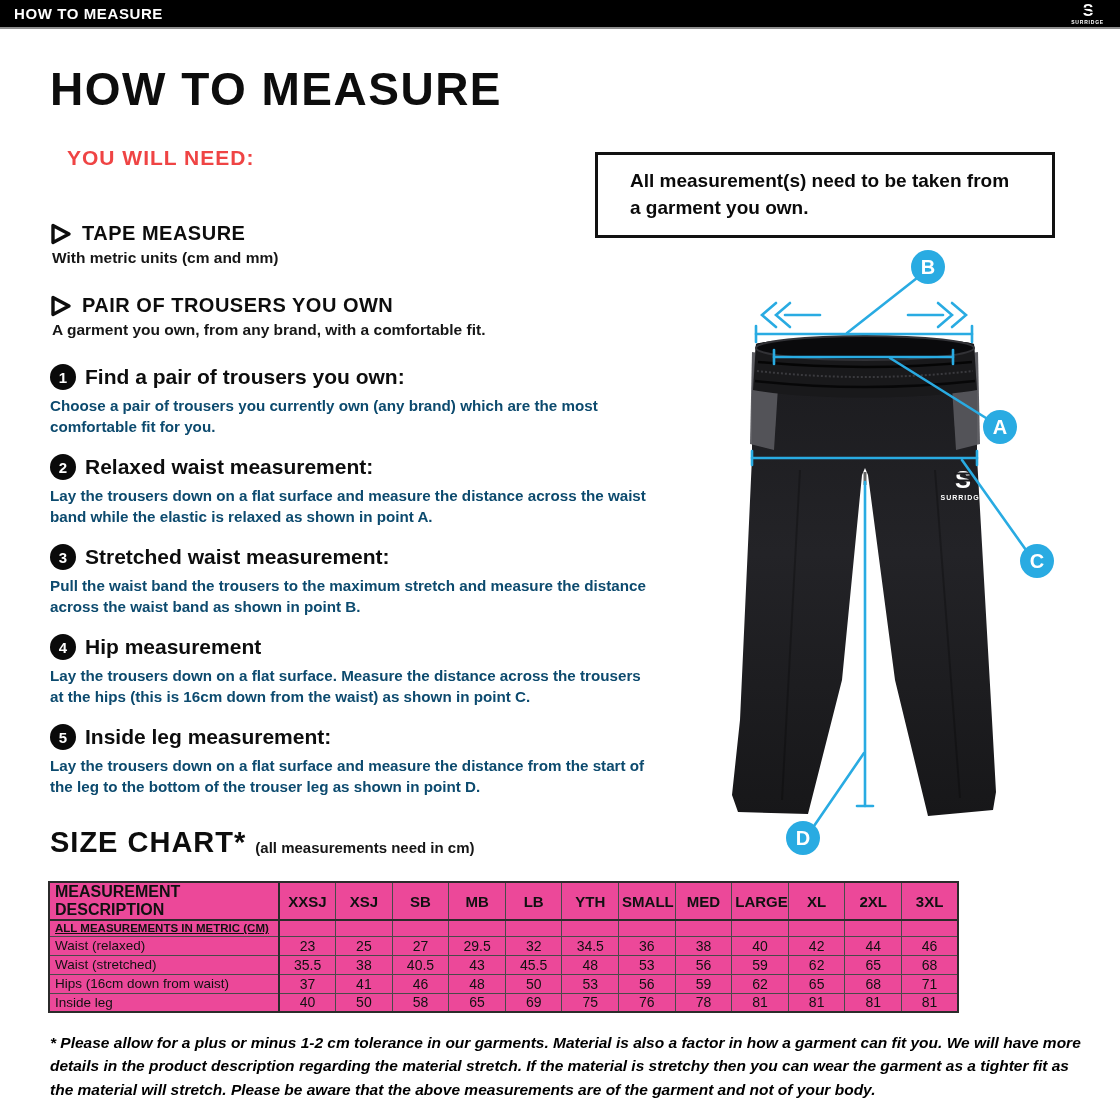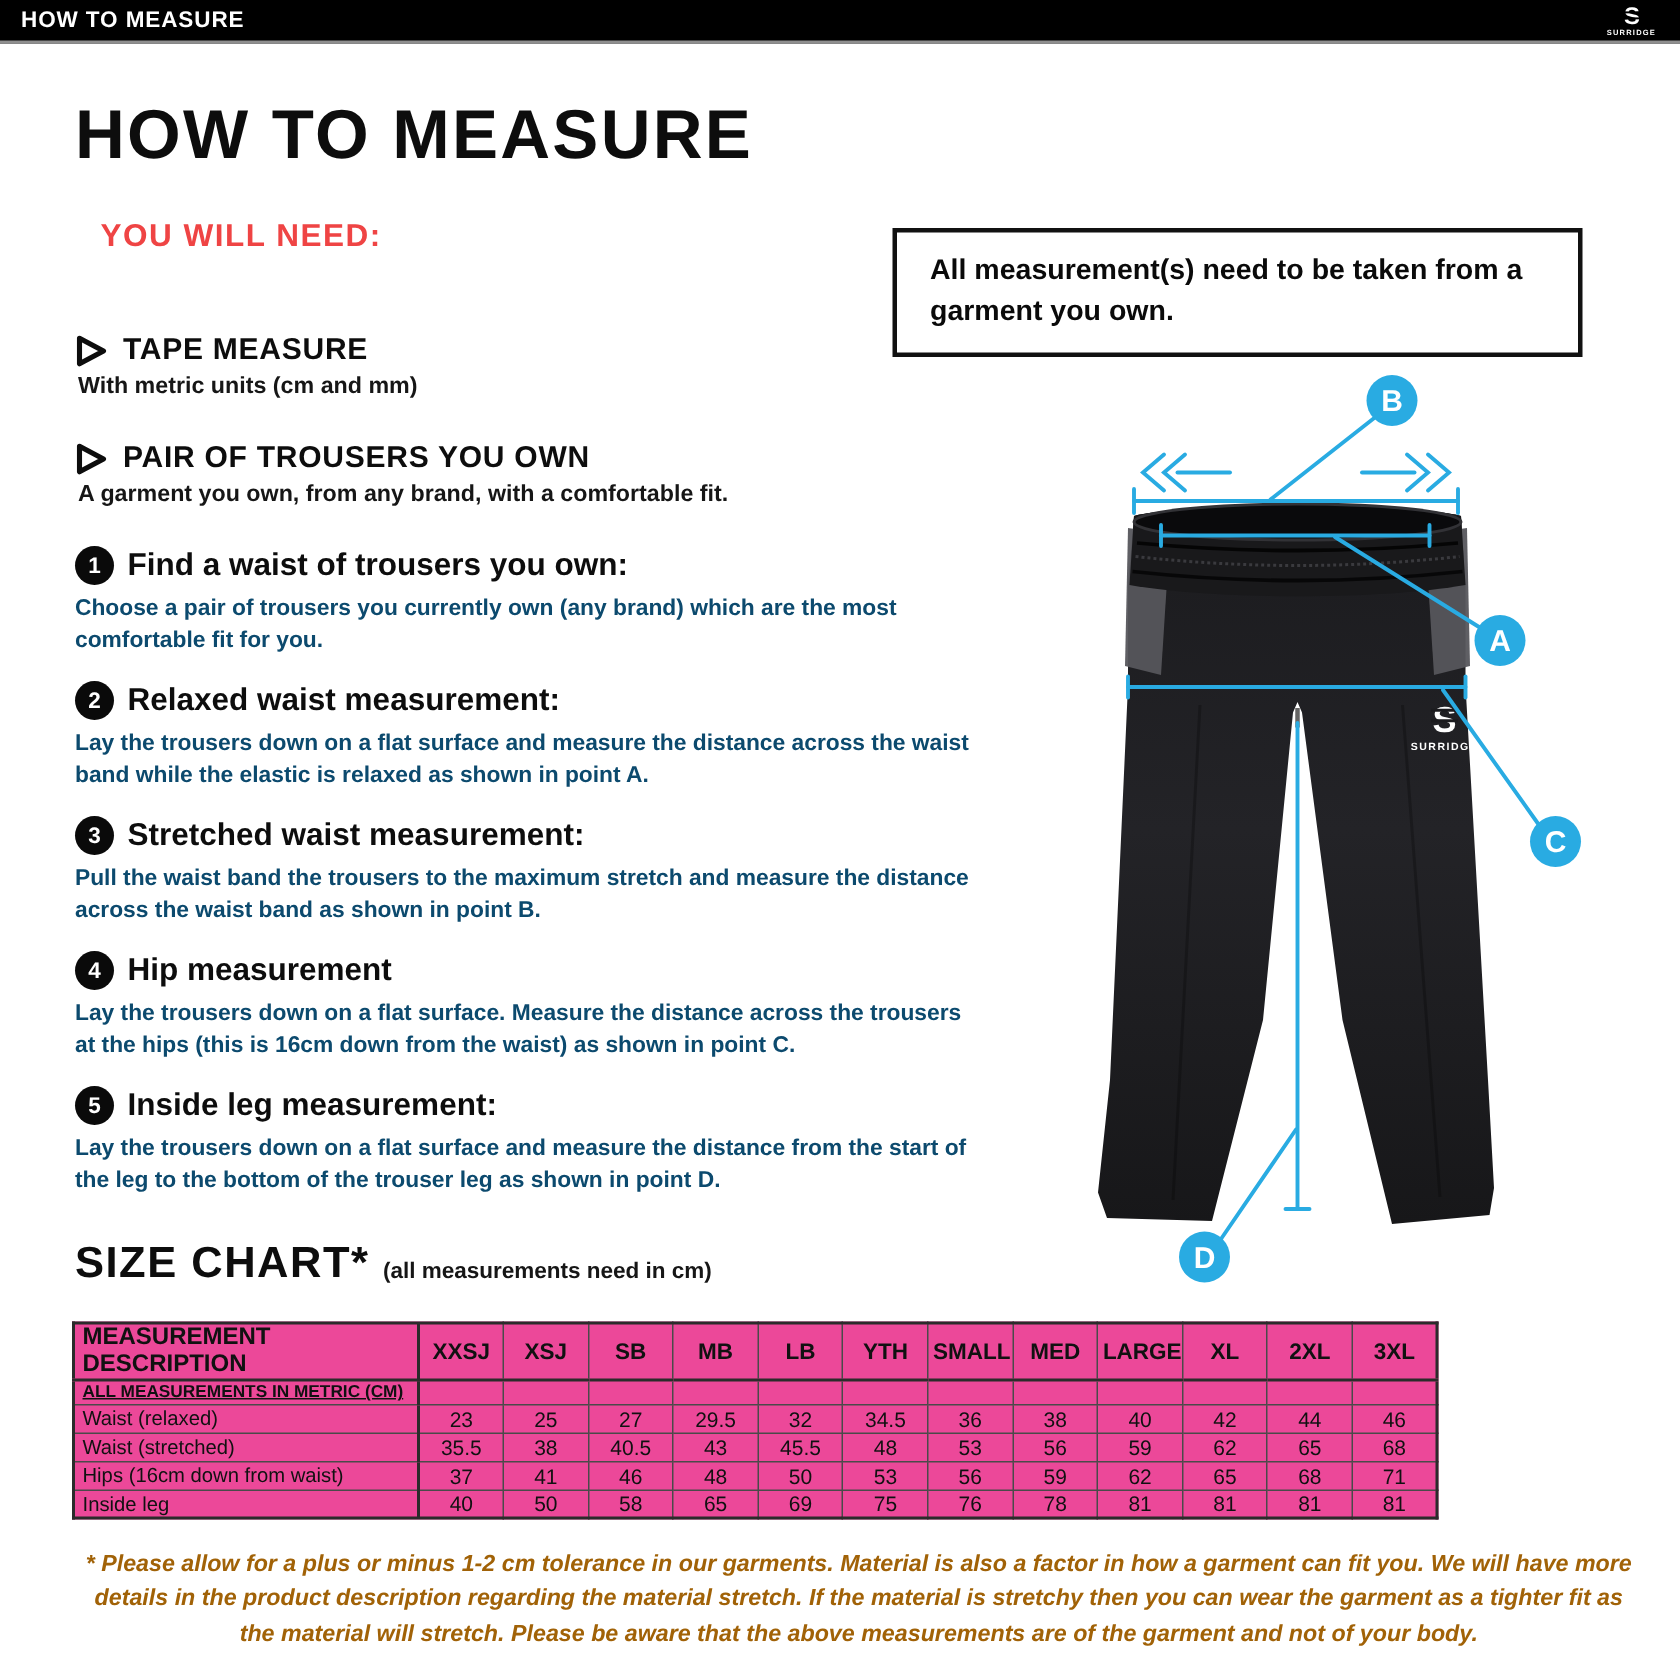--- a/index.html
+++ b/index.html
@@ -33,21 +33,21 @@
   .step-num{
     width:26px;height:26px;border-radius:50%;background:#0a0a0a;color:#fff;
     font-size:15px;font-weight:bold;display:flex;align-items:center;justify-content:center;flex:0 0 26px;
   }
   .step-title{font-size:21px;font-weight:bold;color:#0d0d0d;}
   .step-desc{font-size:15.2px;font-weight:bold;color:#0c4a6e;line-height:1.36;margin-top:6px;}
 
   
   .callout{
     position:absolute;left:595px;top:152px;width:460px;box-sizing:border-box;
-    border:3px solid #111;padding:13px 22px;background:#fff;
+    border:3px solid #111;padding:13px 32px;background:#fff;
     font-size:19px;font-weight:bold;line-height:1.42;color:#0a0a0a;
   }
 
   
   .diagram{position:absolute;left:690px;top:240px;width:420px;height:620px;}
 
   
   .sc-head{position:absolute;left:50px;top:826px;display:flex;align-items:flex-end;gap:9px;}
   .sc-title{font-size:29px;font-weight:bold;letter-spacing:1px;color:#0d0d0d;}
   .sc-note{font-size:15px;font-weight:bold;color:#161616;padding-bottom:3px;}
@@ -61,21 +61,21 @@
   .size-table thead th.desc-col{font-size:16px;text-align:left;padding-left:5px;border-right:2px solid #2b2b2b;}
   .size-table td.desc-col{border-right:2px solid #2b2b2b;}
   .size-table .metric-row td{height:16px;}
   .size-table .metric-row td.desc-col{font-size:11.5px;font-weight:bold;text-align:left;padding-left:5px;text-decoration:underline;}
   .size-table .data-row td{height:19px;font-size:14px;text-align:center;}
   .size-table .data-row td.desc-col{font-size:13.5px;text-align:left;padding-left:5px;}
 
   
   .footnote{
     position:absolute;left:50px;top:1031px;width:1045px;
-    font-size:15.5px;font-weight:bold;font-style:italic;line-height:1.5;color:#a16207;text-align:center;
+    font-size:15.5px;font-weight:bold;font-style:italic;line-height:1.5;color:#000000;
   }
 </style>
 </head>
 <body>
 
 <header class="topbar">
   <span class="topbar-title">HOW TO MEASURE</span>
   <div class="brand-mini">
     <svg width="22" height="16" viewBox="0 0 22 16">
       <text x="11" y="13" text-anchor="middle" font-family="Liberation Sans, sans-serif" font-size="16" font-weight="bold" fill="#fff">S</text>
@@ -107,21 +107,21 @@
     <span class="need-label">PAIR OF TROUSERS YOU OWN</span>
   </div>
   <div class="need-detail">A garment you own, from any brand, with a comfortable fit.</div>
 </div>
 
 <div class="callout">All measurement(s) need to be taken from a garment you own.</div>
 
 <div class="step" style="top:364px;">
   <div class="step-head">
     <span class="step-num">1</span>
-    <span class="step-title">Find a waist of trousers you own:</span>
+    <span class="step-title">Find a pair of trousers you own:</span>
   </div>
   <div class="step-desc">Choose a pair of trousers you currently own (any brand) which are the most comfortable fit for you.</div>
 </div>
 
 <div class="step" style="top:454px;">
   <div class="step-head">
     <span class="step-num">2</span>
     <span class="step-title">Relaxed waist measurement:</span>
   </div>
   <div class="step-desc">Lay the trousers down on a flat surface and measure the distance across the waist band while the elastic is relaxed as shown in point A.</div>

